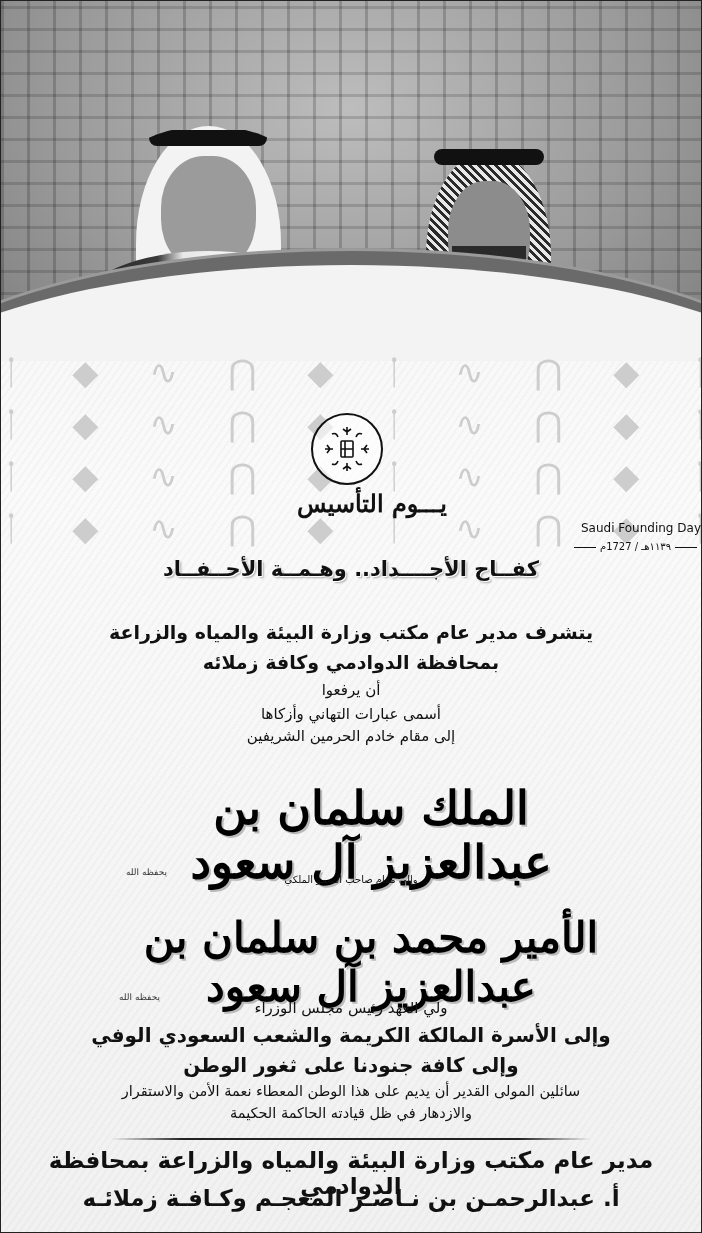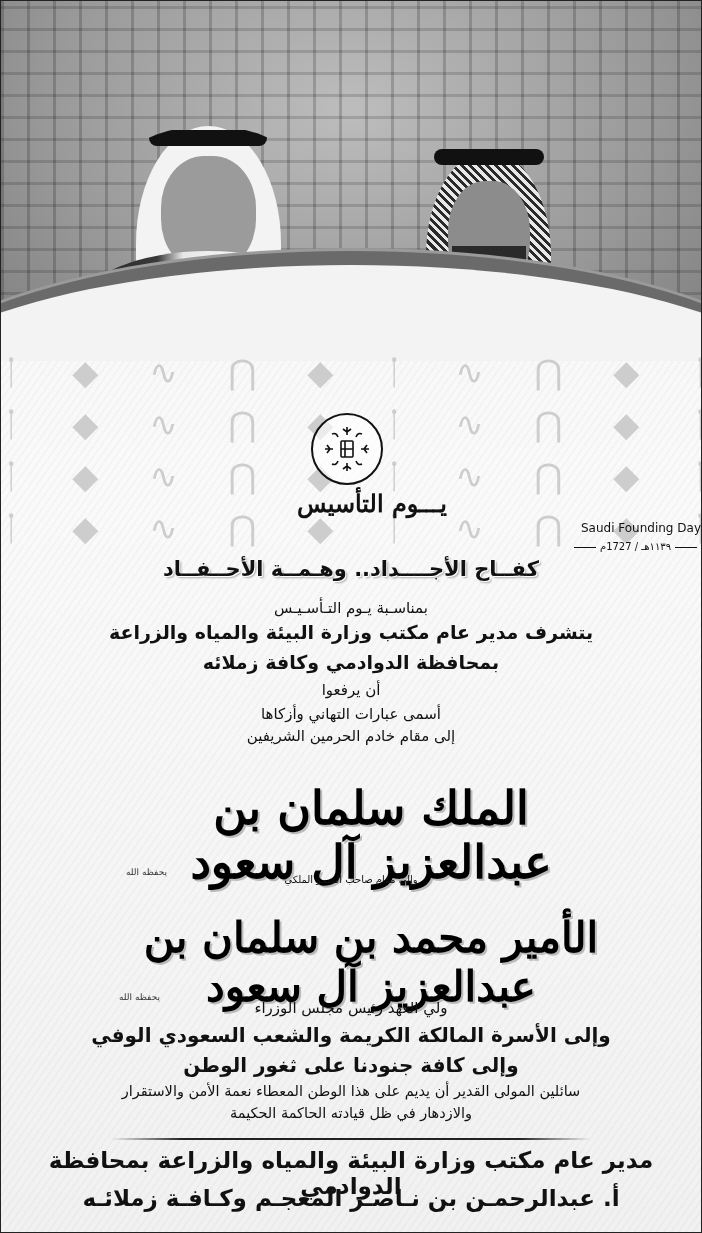--- a/index.html
+++ b/index.html
@@ -152,21 +152,20 @@
       </g>
     </svg>
   </div>
   <div class="logo-ar">يـــوم التأسيس</div>
   <div class="logo-en">Saudi Founding Day</div>
   <div class="logo-date">
     <span class="line"></span><span>١١٣٩هـ / 1727م</span><span class="line"></span>
   </div>
 
   <div class="txt headline">كفــاح الأجــــداد.. وهـمــة الأحــفــاد</div>
-  <div class="txt l1">بمناسـبة يـوم التـأسـيـس</div>
   <div class="txt l2">يتشرف مدير عام مكتب وزارة البيئة والمياه والزراعة</div>
   <div class="txt l3">بمحافظة الدوادمي وكافة زملائه</div>
   <div class="txt l4">أن يرفعوا</div>
   <div class="txt l5">أسمى عبارات التهاني وأزكاها</div>
   <div class="txt l6">إلى مقام خادم الحرمين الشريفين</div>
 
   <div class="calli calli1">الملك سلمان بن عبدالعزيز آل سعود</div>
   <div class="honor honor1">يحفظه الله</div>
 
   <div class="txt l7">وإلى مقام صاحب السمو الملكي</div>

